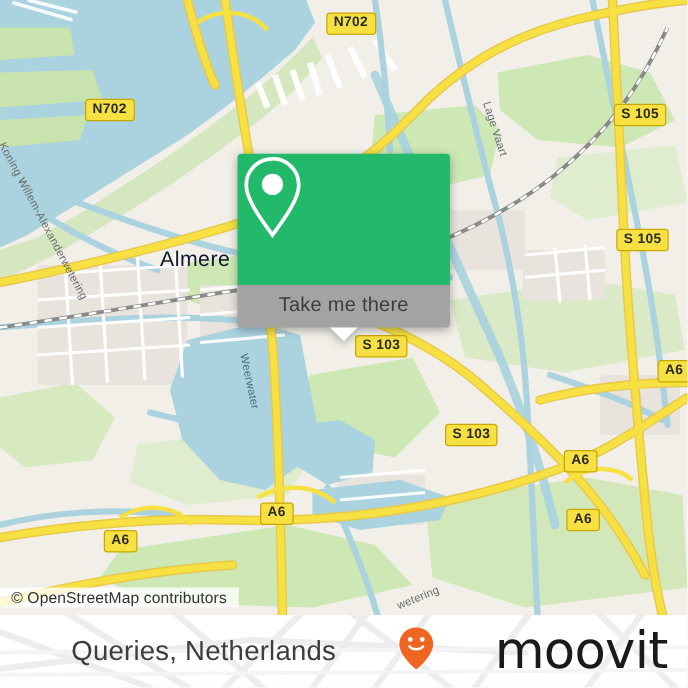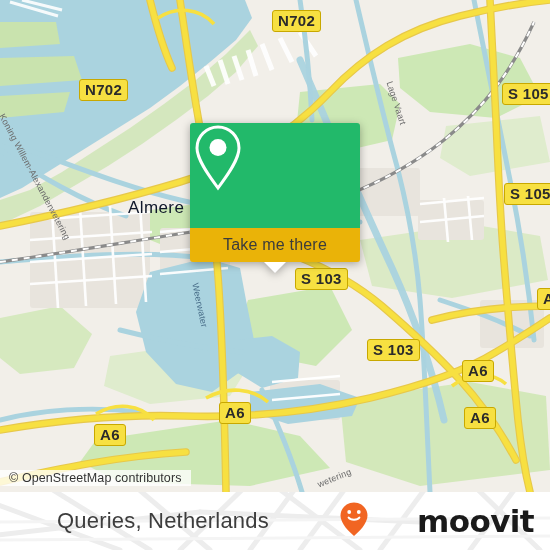--- a/index.html
+++ b/index.html
@@ -15,50 +15,50 @@
   .map svg{position:absolute;left:0;top:0;}
 
   
   .lbl{position:absolute;color:#6b6b6b;font-size:9px;letter-spacing:.2px;white-space:nowrap;
        font-family:"Liberation Sans","DejaVu Sans",sans-serif;}
   .lbl.water{color:#4a6f8a;}
   .city{position:absolute;color:#0f172a;font-size:17px;letter-spacing:.4px;white-space:nowrap;}
 
   
   .shield{position:absolute;background:#f7e041;border:1.5px solid #c8a800;border-radius:3px;
-          color:#2b2b2b;font-size:15px;font-weight:bold;line-height:1;padding:2px 5px 3px 5px;
-          white-space:nowrap;letter-spacing:.3px;margin-left:11px;}
+          color:#2b2b2b;font-size:11px;font-weight:bold;line-height:1;padding:2px 5px 3px 5px;
+          white-space:nowrap;letter-spacing:.3px;}
 
   
   .popup{position:absolute;left:190px;top:123px;width:170px;
          filter:drop-shadow(0 2px 4px rgba(0,0,0,.32));}
   .popup-head{height:105px;background:#22b96a;border-radius:3px 3px 0 0;
               display:flex;align-items:center;justify-content:center;}
-  .popup-foot{height:34px;background:#eab308;border-radius:0 0 3px 3px;
+  .popup-foot{height:34px;background:#a3a3a3;border-radius:0 0 3px 3px;
               display:flex;align-items:center;justify-content:center;text-align:center;}
   .popup-foot span{color:#3c3c3c;font-size:16px;letter-spacing:.2px;}
   .popup-tail{position:absolute;left:50%;margin-left:-11px;top:139px;width:0;height:0;
               border-left:11px solid transparent;border-right:11px solid transparent;
               border-top:11px solid #fff;}
 
   
   .attrib{position:absolute;left:0;top:470px;height:16px;
           background:rgba(255,255,255,.78);display:flex;align-items:center;
           padding:0 8px 0 9px;box-sizing:border-box;}
   .attrib span{font-size:12.5px;color:#333;letter-spacing:.1px;}
 
   
   .bottom{position:absolute;left:0;top:492px;width:550px;height:58px;background:#fff;overflow:hidden;}
   .bottom .bgmap{position:absolute;left:0;top:0;opacity:1;}
   .qtitle{position:absolute;left:57px;top:50%;transform:translateY(-50%);
           font-size:22px;color:#3d3d3d;letter-spacing:.2px;white-space:nowrap;}
   .brand{position:absolute;right:16px;top:50%;transform:translateY(-50%);
          display:flex;align-items:center;gap:4px;}
-  .brand-word{font-size:31px;color:#1a1a1a;letter-spacing:-.6px;line-height:1;
-              font-family:"DejaVu Sans","Liberation Sans",sans-serif;font-weight:700;margin-left:44px;}
+  .brand-word{font-size:41px;color:#1a1a1a;letter-spacing:-.6px;line-height:1;
+              font-family:"DejaVu Sans","Liberation Sans",sans-serif;font-weight:400;margin-left:44px;}
 </style>
 </head>
 <body>
 
 <div id="app">
 
   <div class="map">
 
     <svg width="550" height="492" viewBox="0 0 550 492" aria-hidden="true">
       <defs>

